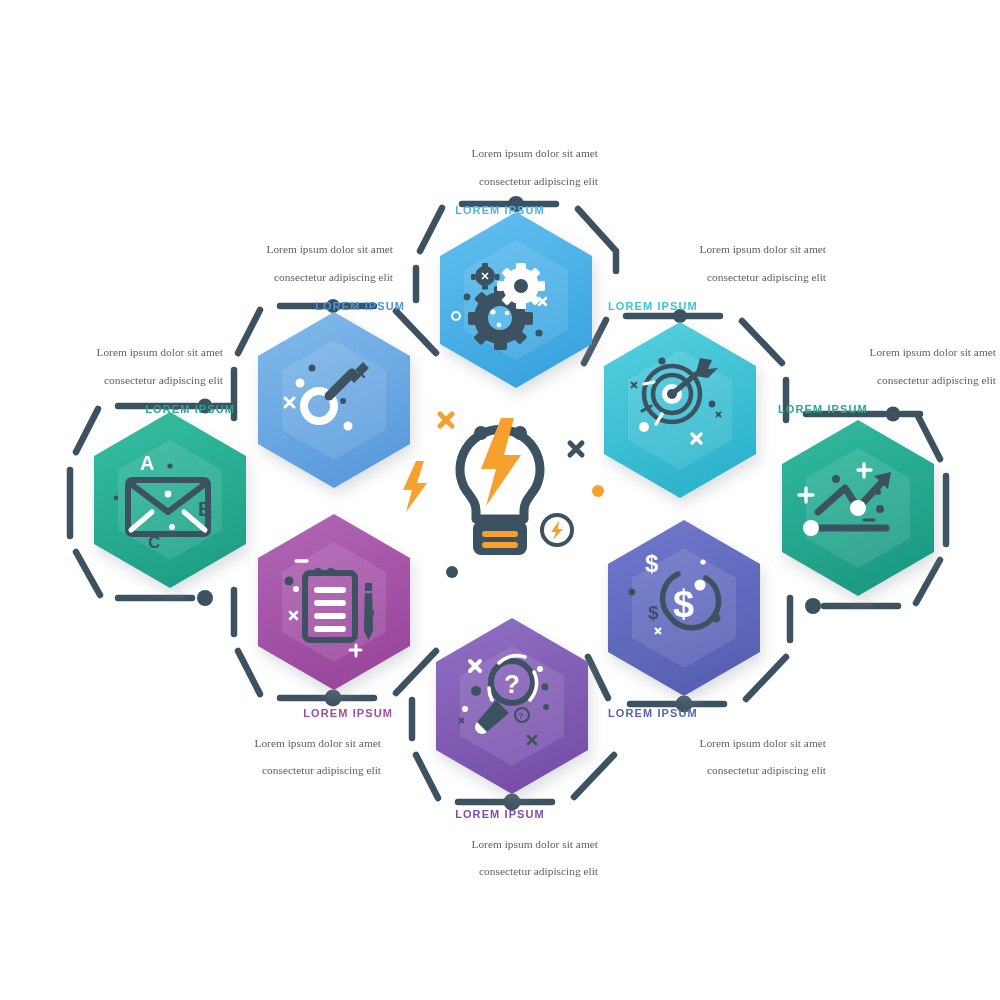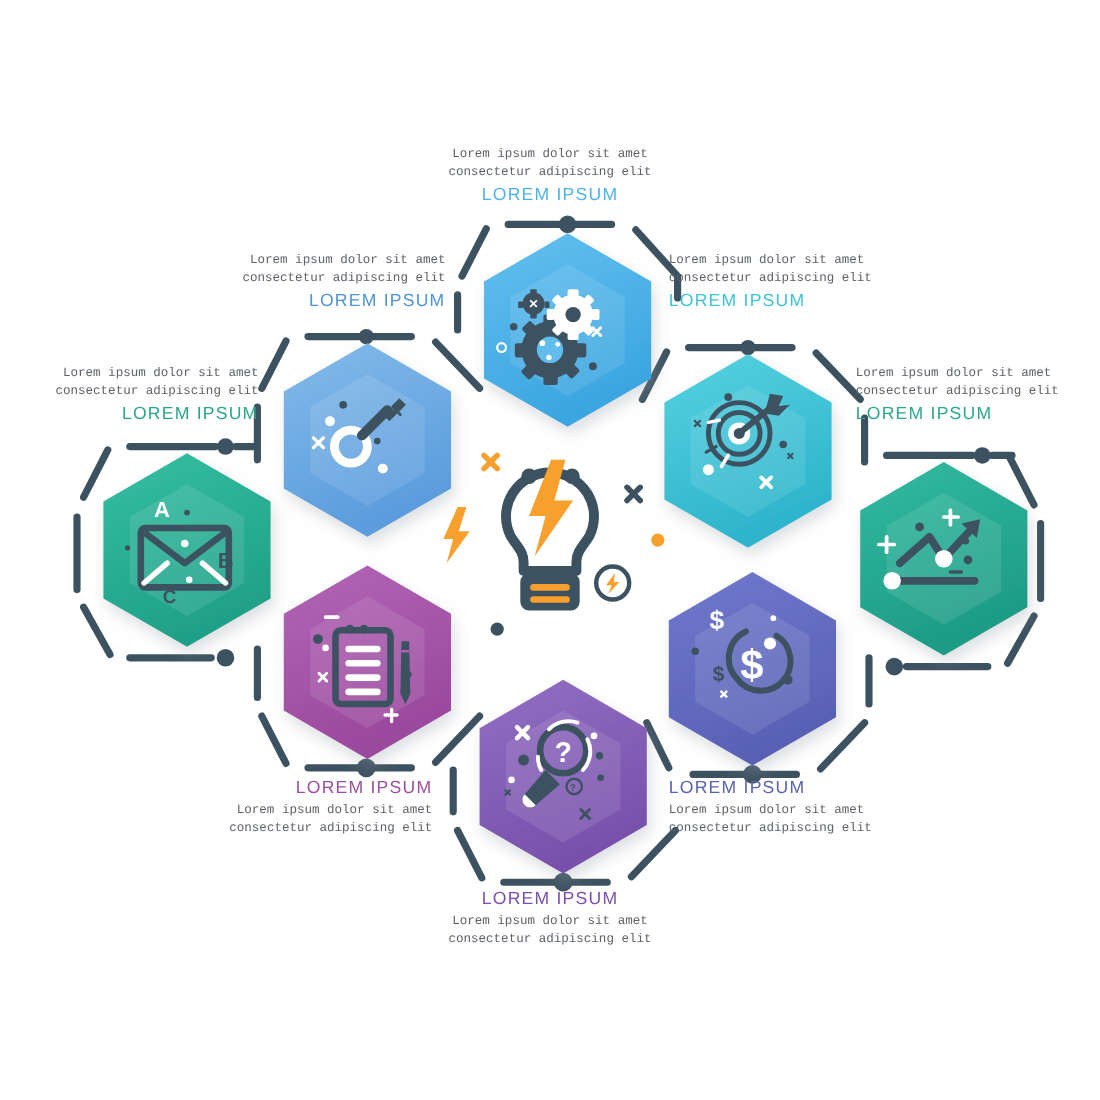--- a/index.html
+++ b/index.html
@@ -6,26 +6,27 @@
   body{
     width:1000px;height:1000px;
     background:#ffffff;
     font-family:"Liberation Sans", sans-serif;
     overflow:hidden;
     position:relative;
   }
   #stage{position:absolute;left:0;top:0;width:1000px;height:1000px;}
   .lbl{position:absolute;width:230px;}
   .lbl .hd{
-    font-size:16px;font-weight:400;letter-spacing:1.1px;
+    font-size:11px;font-weight:700;letter-spacing:1.1px;
     line-height:1.25;margin:0;
   }
   .lbl .bd{
-    font-size:11.4px;color:#5d6268;line-height:1.36;margin:0;
-    font-family:Liberation Mono, monospace;
+    font-size:11.4px;color:#5d6268;line-height:1.36;margin:12px;
+    font-family:Liberation Serif, serif;
+    text-align:right;
   }
   .ta-r{text-align:right;}
   .ta-l{text-align:left;}
   .ta-c{text-align:center;}
   .gap6{height:3px;}
   svg{display:block;}
 </style>
 </head>
 <body>
 

